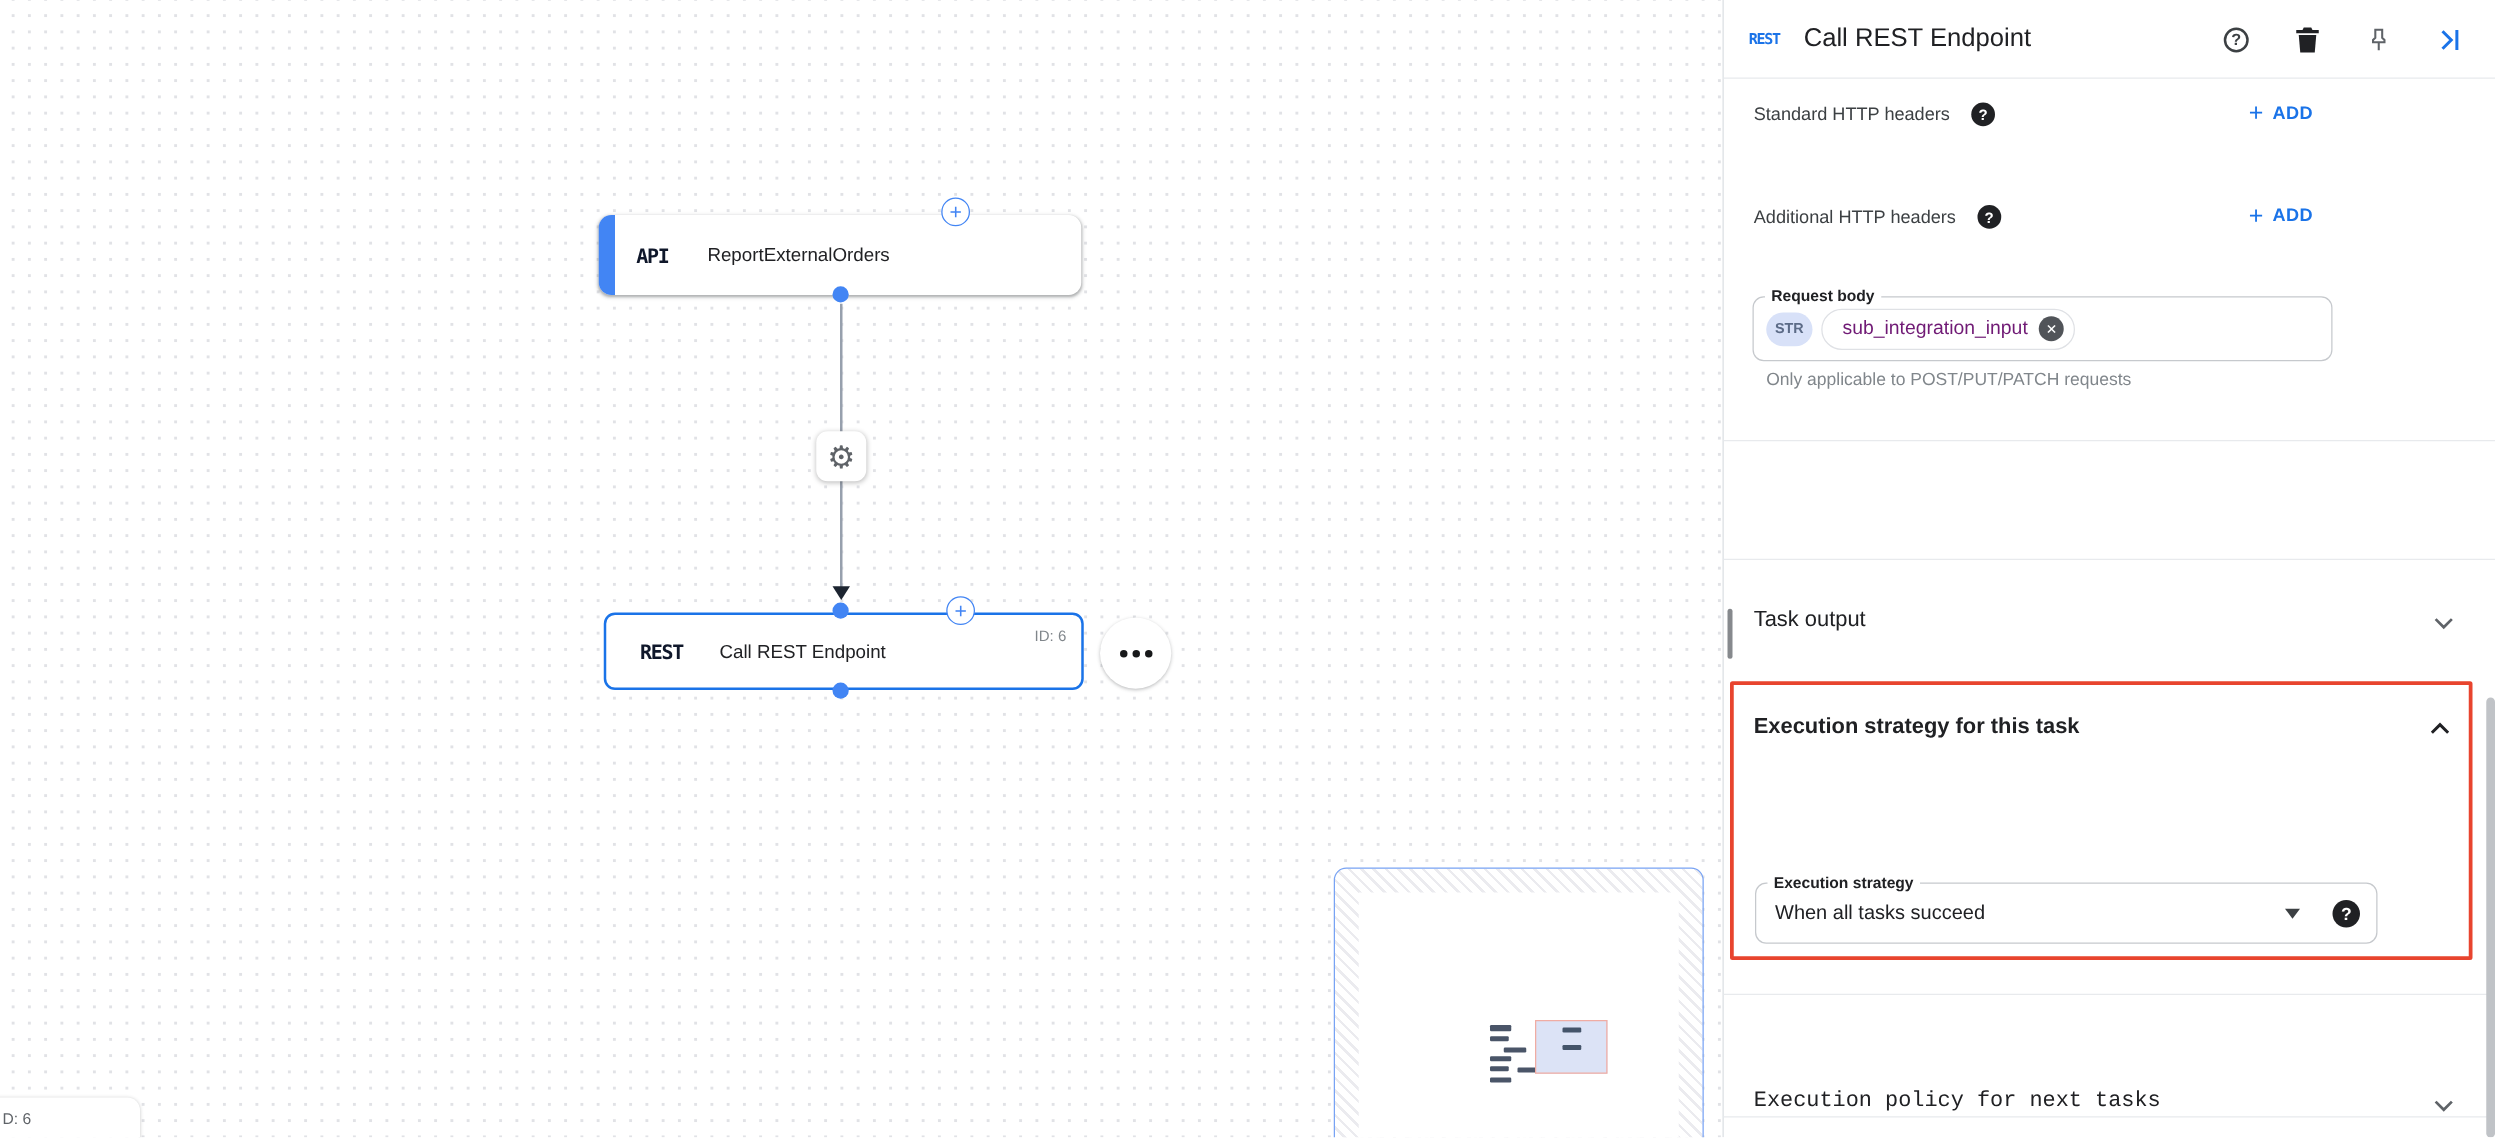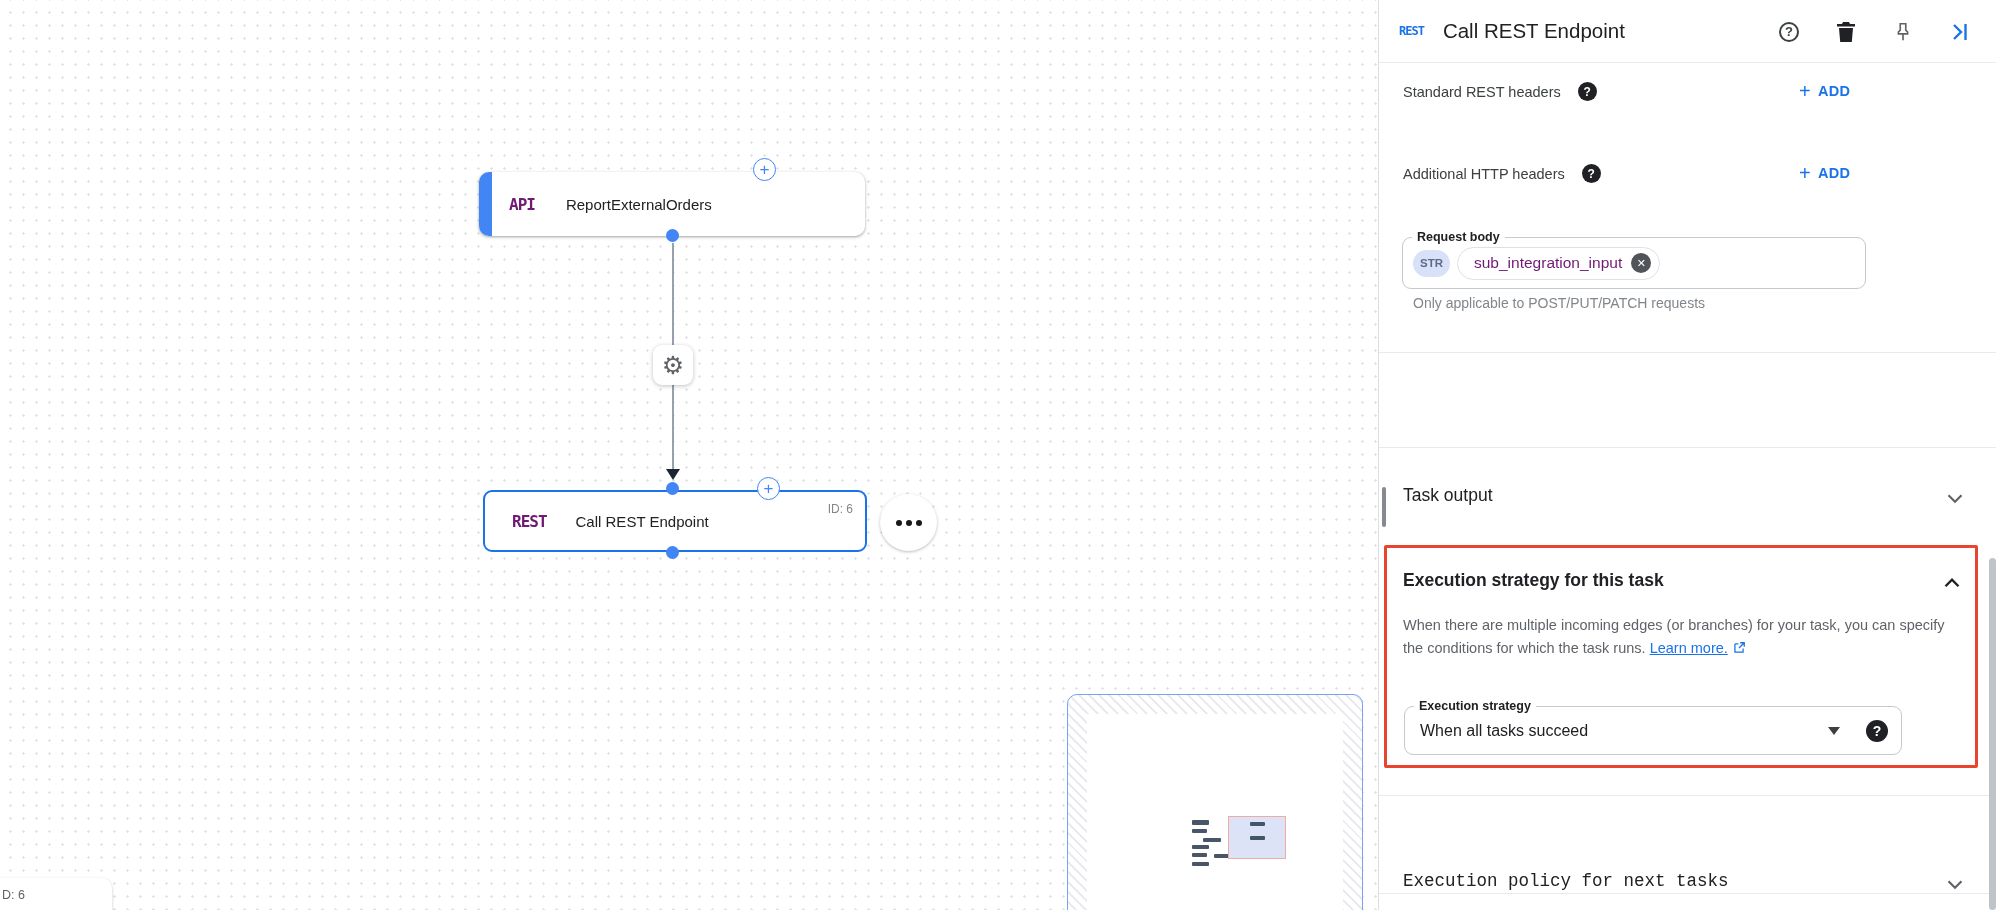--- a/index.html
+++ b/index.html
@@ -14,21 +14,21 @@
 
   .edge-line { position:absolute; left:672px; top:243px; width:2px; height:228px; background:#97a0ad; }
   .edge-arrow { position:absolute; left:666px; top:469px; width:0; height:0;
     border-left:7px solid transparent; border-right:7px solid transparent; border-top:11px solid #1c2430; }
 
   .node { position:absolute; background:#fff; border-radius:10px;
     box-shadow:0 1px 2px rgba(60,64,67,.3), 0 1px 3px 1px rgba(60,64,67,.15);
     display:flex; align-items:center; }
   .node-trigger { left:479px; top:172px; width:386px; height:64px; }
   .accent-bar { position:absolute; left:0; top:0; width:13px; height:100%; background:#4285f4; border-radius:10px 0 0 10px; }
-  .node-badge { font-family:"DejaVu Sans Mono", monospace; font-weight:bold; font-size:16px; color:#701a75; letter-spacing:-1px; }
+  .node-badge { font-family:"DejaVu Sans Mono", monospace; font-weight:bold; font-size:16px; color:#0f172a; letter-spacing:-1px; }
   .node-trigger .node-badge { margin-left:30px; }
   .node-label { font-size:15px; color:#202124; margin-left:31px; }
 
   .node-rest { left:483px; top:490px; width:384px; height:62px; border:2px solid #1a73e8; border-radius:9px; box-shadow:none; }
   .node-rest .node-badge { margin-left:27px; }
   .node-rest .node-label { margin-left:29px; }
   .node-id { position:absolute; right:12px; top:10px; font-size:12px; color:#80868b; }
 
   .plus-btn { position:absolute; width:23px; height:23px; border-radius:50%;
     background:#fff; border:1.6px solid #4285f4; color:#4285f4; font-size:17px; line-height:19px;
@@ -207,21 +207,21 @@
         <button class="icon-btn">
           <svg width="24" height="24" viewBox="0 0 24 24" fill="none" stroke="#1a73e8" stroke-width="2.4">
             <path d="M6 5l7 7-7 7"></path>
             <line x1="17.5" y1="4" x2="17.5" y2="20"></line>
           </svg>
         </button>
       </div>
     </div>
 
     <div class="row-abs row-std">
-      <span class="hdr-row-label">Standard REST headers</span>
+      <span class="hdr-row-label">Standard HTTP headers</span>
       <span class="help-filled">?</span>
     </div>
     <button class="add-btn add-std">
       <span class="add-plus">+</span>
       <span>ADD</span>
     </button>
 
     <div class="row-abs row-add2">
       <span class="hdr-row-label">Additional HTTP headers</span>
       <span class="help-filled">?</span>
@@ -258,27 +258,20 @@
     </div>
 
     <div class="section-row" style="top:447px;height:98px;">
       <span class="section-title" style="top:38px;">Task output</span>
       <span class="chev" style="left:563px;top:38px;">
         <svg width="26" height="26" viewBox="0 0 24 24" fill="none" stroke="#5f6368" stroke-width="2">
             <path d="M6 9.5l6 6 6-6"></path>
           </svg>
       </span>
     </div>
-    <div class="exec-desc">
-      <span>When there are multiple incoming edges (or branches) for your task, you can specify the conditions for which the task runs.</span>
-      <a class="learn-link">Learn more.</a><span class="ext-icon"><svg width="14" height="14" viewBox="0 0 24 24" fill="none" stroke="#1a73e8" stroke-width="2.2">
-            <path d="M5 5h6M5 5v14h14v-6"></path>
-            <path d="M14 3h7v7M21 3l-9 9"></path>
-          </svg></span>
-    </div>
 
     <div class="field exec-field">
       <span class="field-label">Execution strategy</span>
       <span class="exec-value">When all tasks succeed</span>
       <span class="dd-caret"></span>
       <span class="help-filled">?</span>
     </div>
 
     <div class="hl-box"></div>
 

